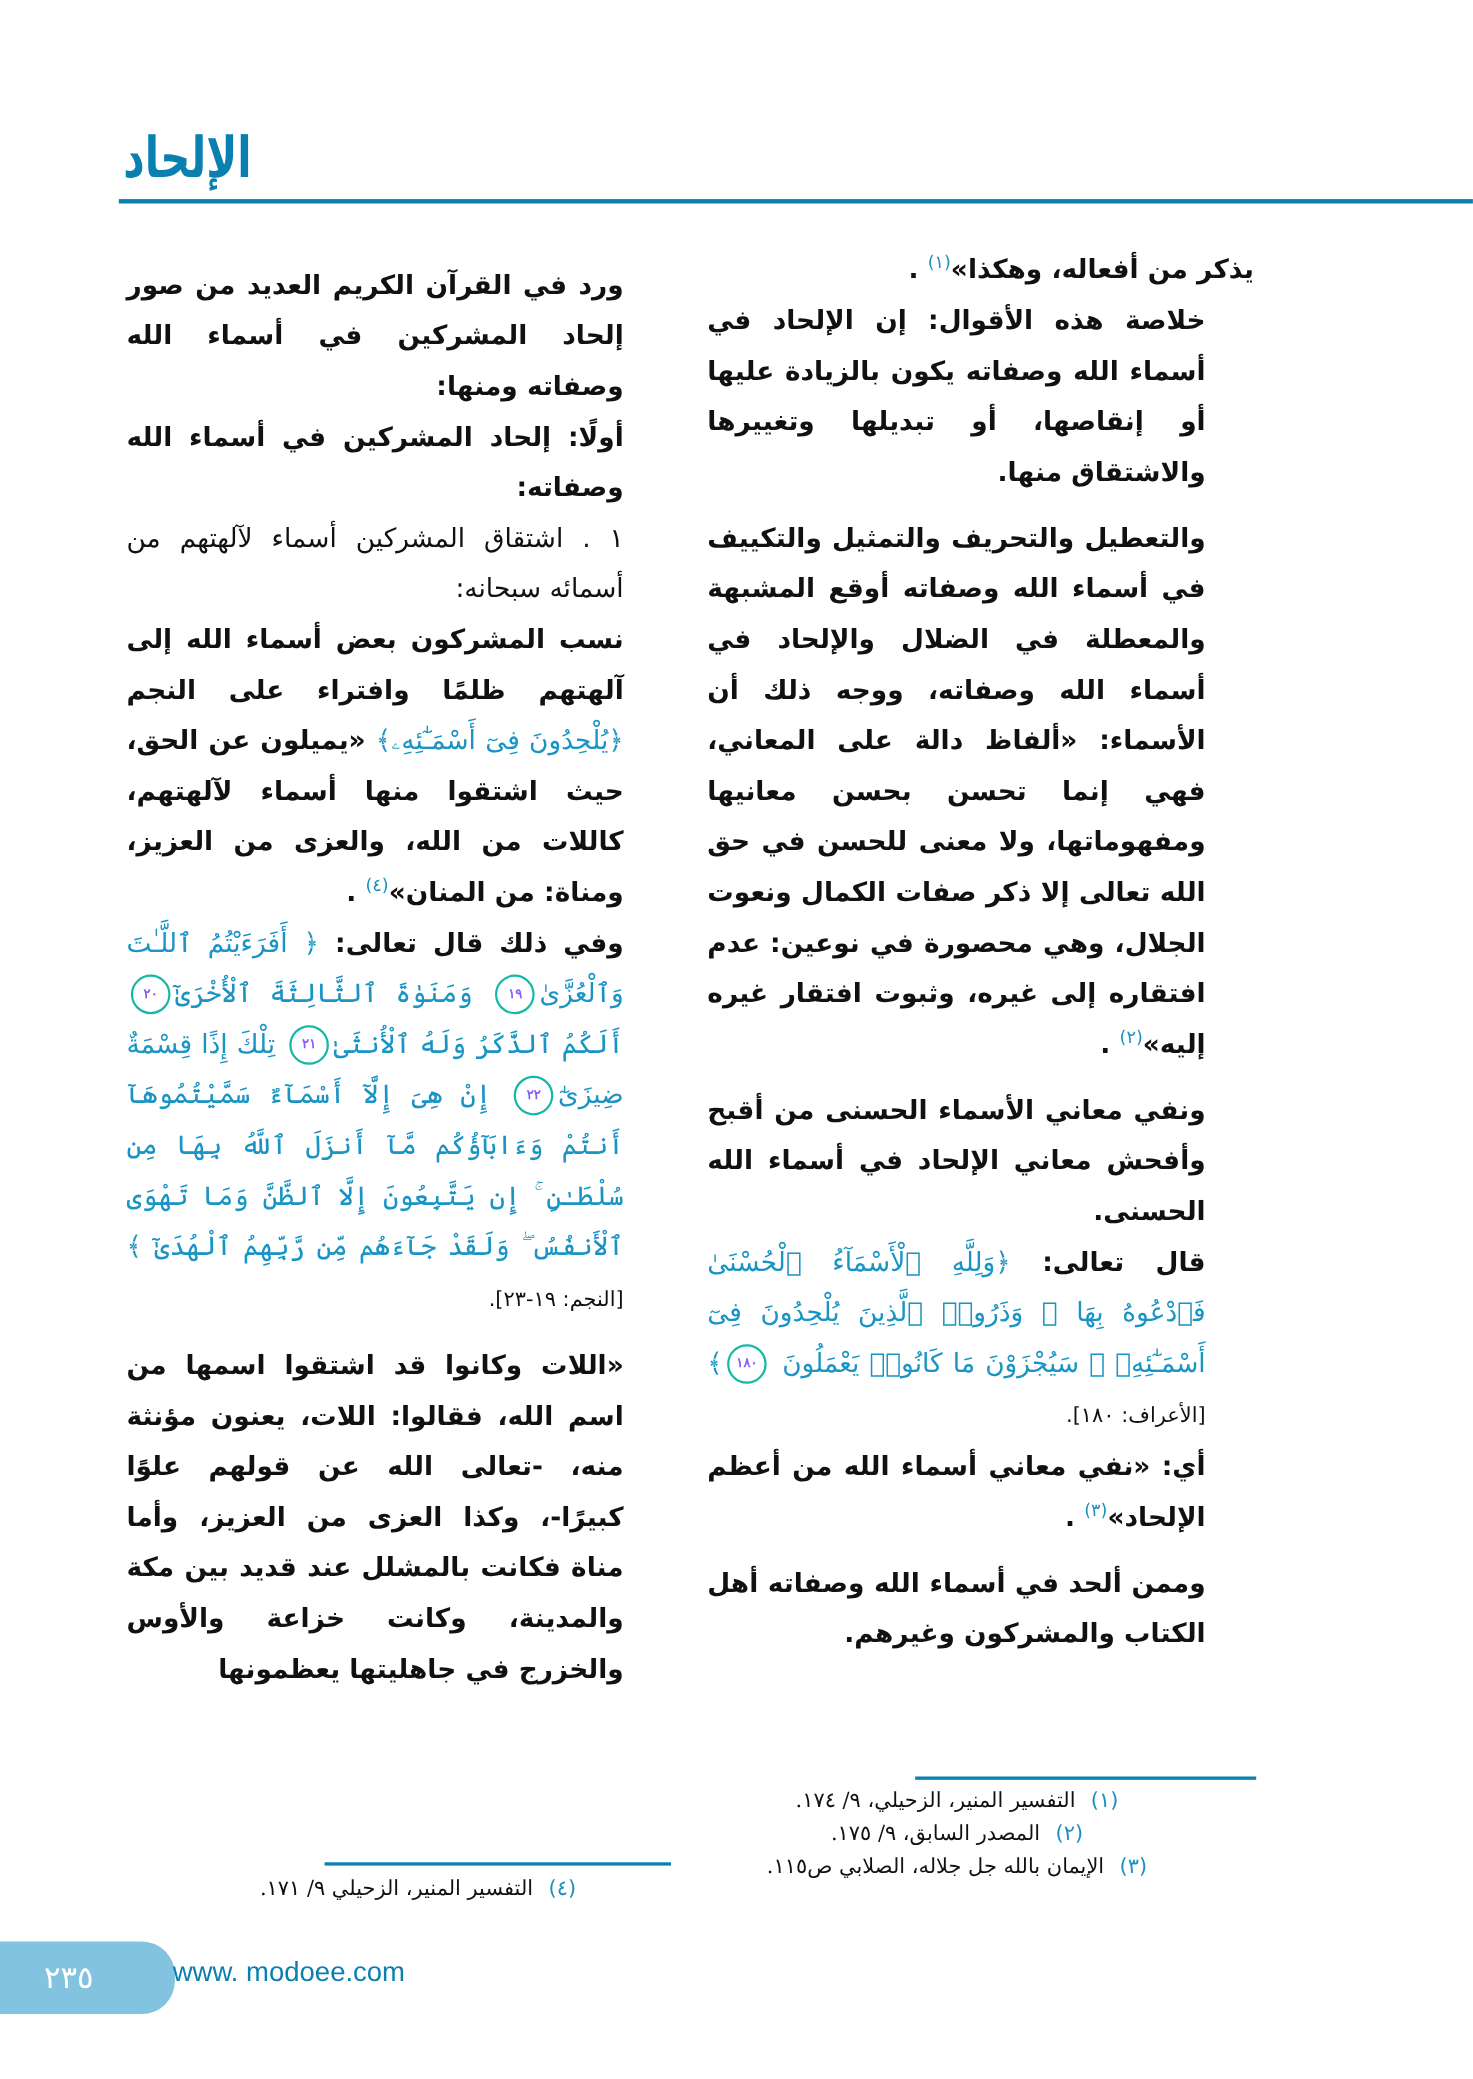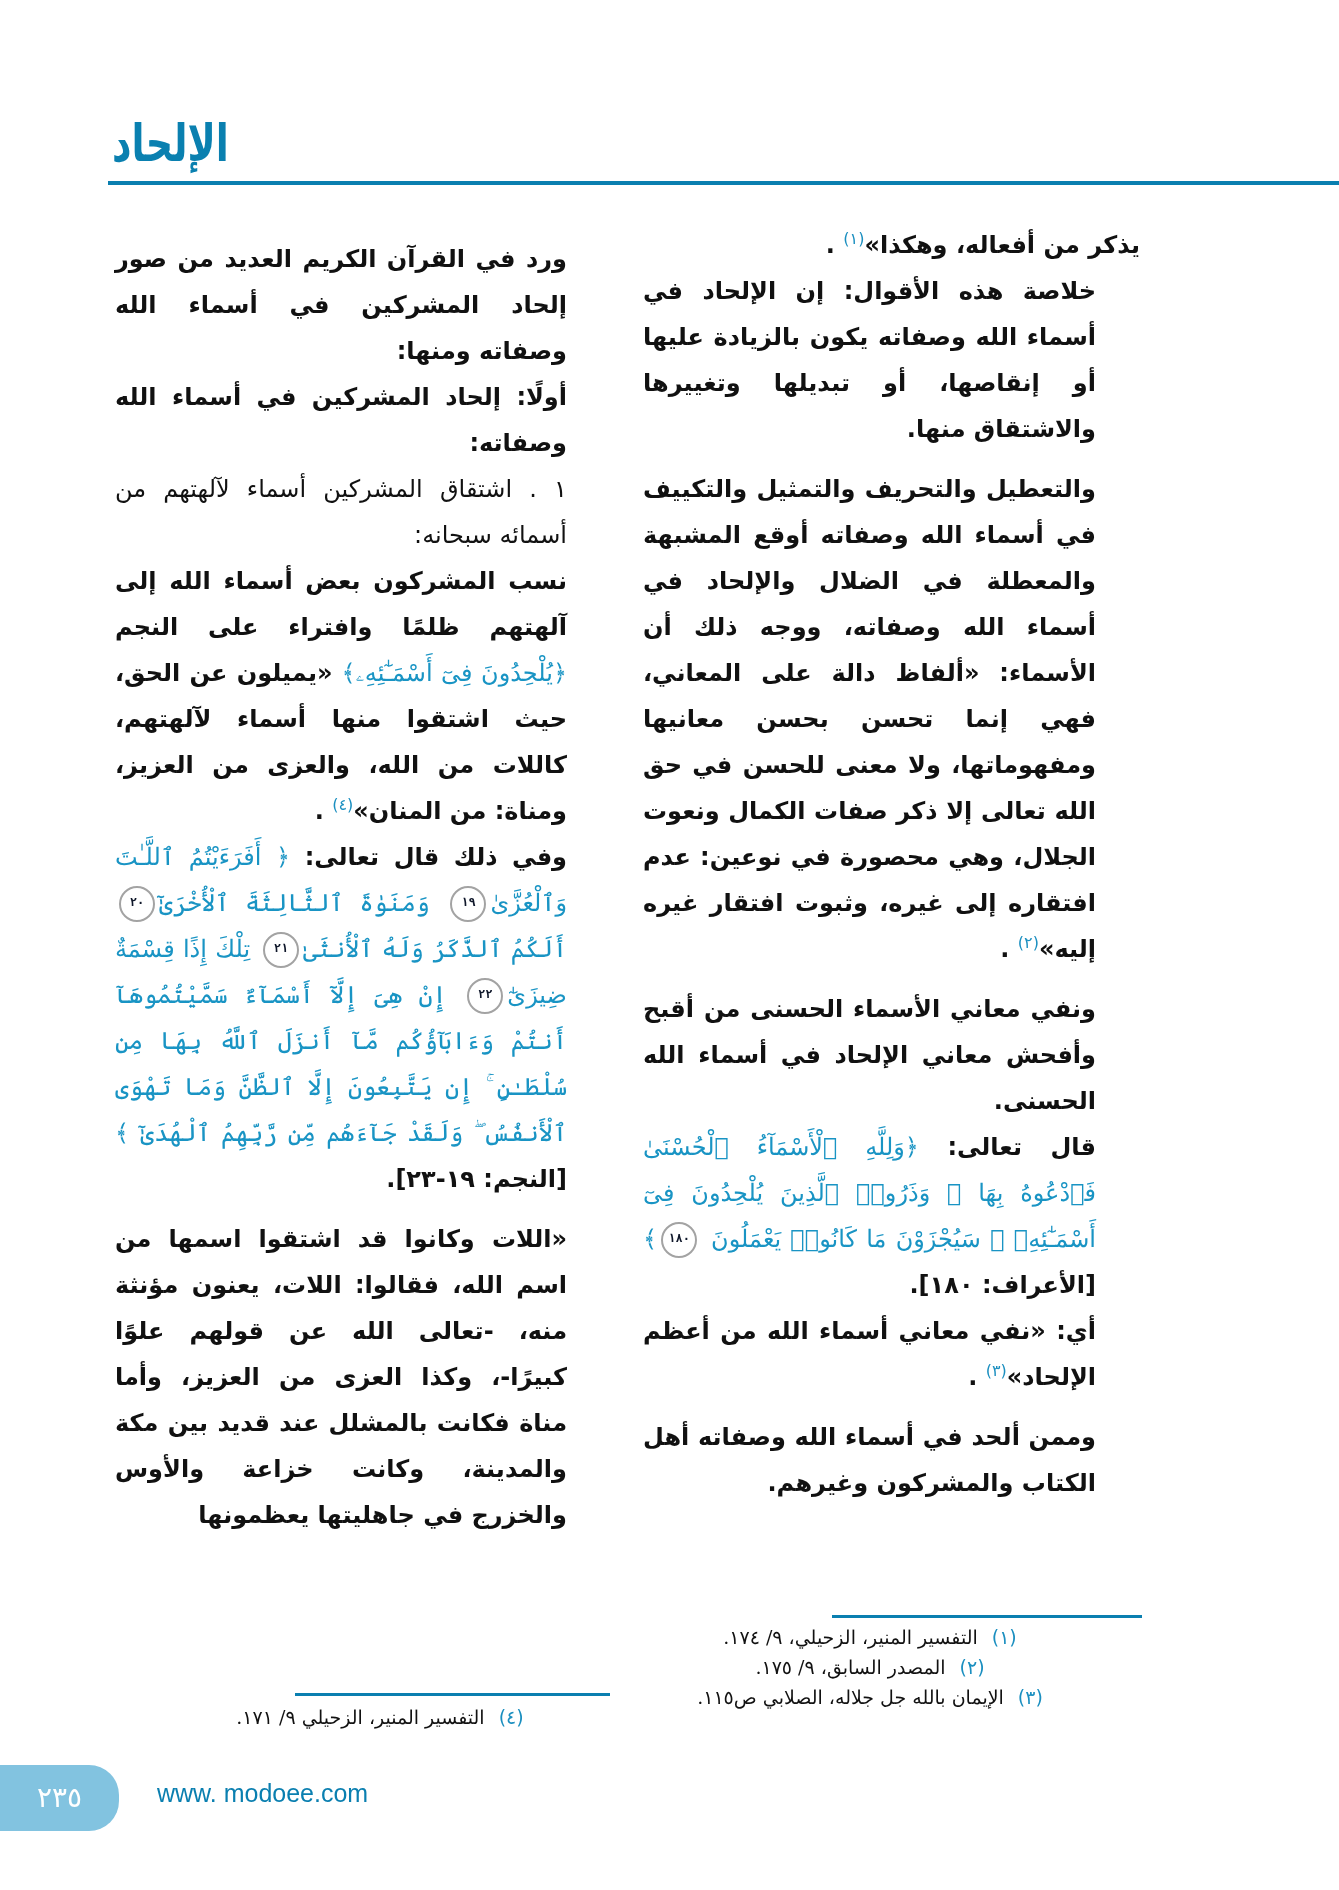--- a/index.html
+++ b/index.html
@@ -22,45 +22,46 @@
     font-family: "DejaVu Sans", sans-serif; font-weight: bold;
     font-size: 24px; line-height: 46px; color: #111;
   }
   .col-right { left: 643px; width: 497px; }
   .col-left  { left: 115px; width: 496px; }
   .col p { margin: 0; }
   .col p.gap { margin-top: 14px; }
   .indent { padding-right: 44px; }
   .quran { color: #1994c4; font-family: "DejaVu Serif", serif; font-weight: normal; }
   .brace { color: #1994c4; font-weight: normal; }
-  .ref { font-weight: bold; font-size: 24px; font-family: "DejaVu Sans", sans-serif; }
+  .ref { font-weight: normal; font-size: 19px; font-family: "DejaVu Sans", sans-serif; }
   .ayah-num {
     display: inline-block; width: 32px; height: 32px; line-height: 30px;
-    border: 2px solid #a3a3a3; border-radius: 50%; text-align: center;
-    font-size: 12px; color: #0f172a; vertical-align: middle; margin: 0 4px;
-    font-family: Liberation Mono, monospace;
+    border: 2px solid #14b8a6; border-radius: 50%; text-align: center;
+    font-size: 12px; color: #8b5cf6; vertical-align: middle; margin: 0 4px;
+    font-family: Liberation Sans, sans-serif;
   }
   sup.fn { color: #1b8fc0; font-weight: normal; font-size: 16px; vertical-align: super; line-height: 0; }
   .heading-bold { font-weight: normal; }
   .fn-rule { position: absolute; height: 3px; background: #0a7fb0; }
   .fn-rule-right { left: 832px; width: 310px; top: 1615px; }
   .fn-rule-left  { left: 295px; width: 315px; top: 1693px; }
   .footnotes {
     position: absolute; direction: rtl; font-family: "DejaVu Serif", serif;
     font-size: 19px; line-height: 30px; color: #111;
   }
   .footnotes-right { left: 600px; width: 540px; top: 1622px; }
   .footnotes-left  { left: 150px; width: 460px; top: 1702px; }
   .footnotes .fn-item { white-space: nowrap; text-align: center; }
   .footnotes .fn-num { color: #1b8fc0; margin-left: 14px; font-family: "DejaVu Sans", sans-serif; }
   .page-badge {
     position: absolute; left: 0; top: 1765px; width: 119px; height: 66px;
     background: #82c3e0; border-radius: 0 30px 30px 0;
-    color: #fff; font-size: 28px; line-height: 66px; text-align: center;
+    color: #fff; font-size: 28px; line-height: 66px; text-align: left;
     font-family: "DejaVu Sans", sans-serif;
+    padding-left: 40px;
   }
   .site-url {
     position: absolute; left: 157px; top: 1779px;
     font-family: Liberation Sans, sans-serif; font-size: 25px; color: #0a7fb0;
   }
 </style>
 </head>
 <body>
 
 <div class="header-title">الإلحاد</div>

